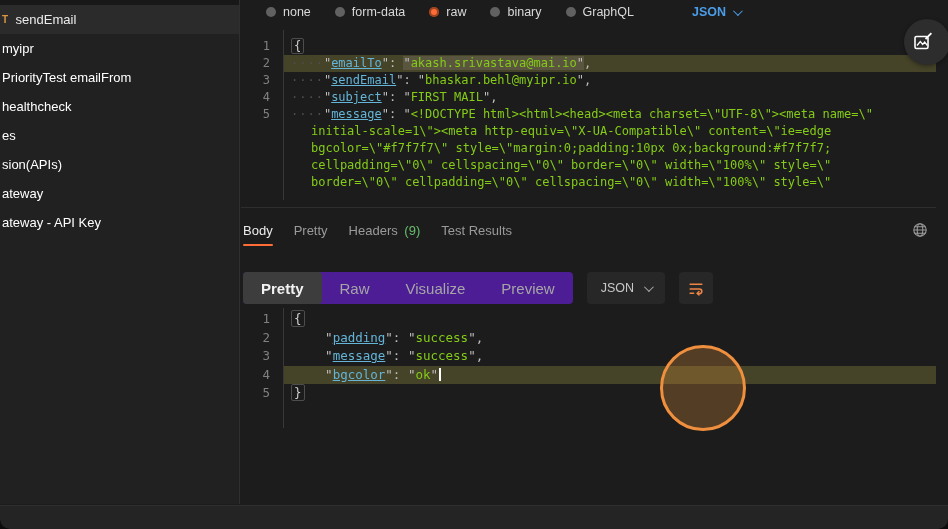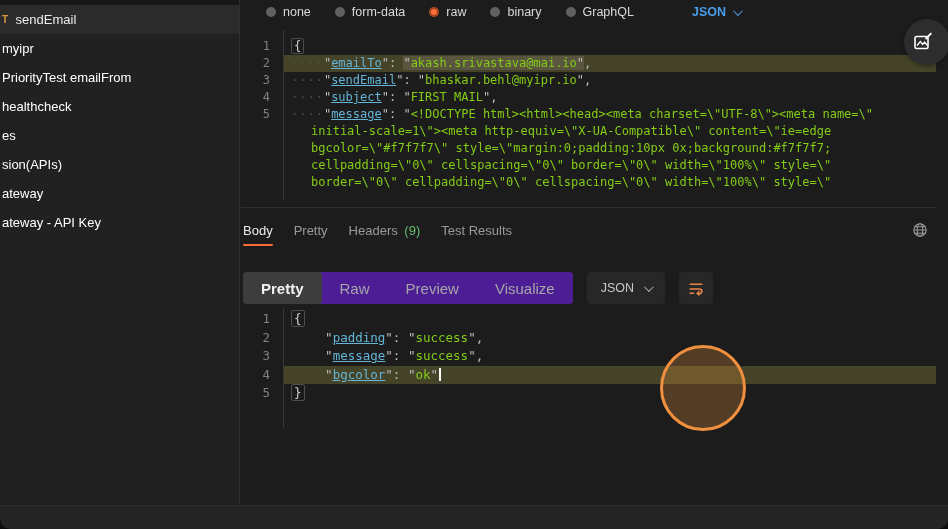--- a/index.html
+++ b/index.html
@@ -202,22 +202,22 @@
     <span class="rtab active">Body</span>
         <span class="rtab">Pretty</span>
         <span class="rtab">Headers<span class="cnt"> (9)</span></span>
         <span class="rtab">Test Results</span>
       </div>
 
     <div class="controls">
       <div class="seg">
           <span class="vtab active">Pretty</span>
           <span class="vtab">Raw</span>
+          <span class="vtab">Visualize</span>
           <span class="vtab">Preview</span>
-          <span class="vtab">Visualize</span>
         </div>
       <div class="dd">
         <span>JSON</span>
         <span class="chev"></span>
       </div>
       <div class="iconbtn">
         <svg width="16" height="16" viewBox="0 0 16 16" fill="none" stroke="#ed8547" stroke-width="1.6" stroke-linecap="round">
           <path d="M2.2 4.2h11.6"></path>
           <path d="M2.2 9h9.3a2.3 2.3 0 0 1 0 4.6H9.4"></path>
           <path d="M11 11.4 L9.2 13.3 l1.8 1.7" stroke-width="1.4"></path>

